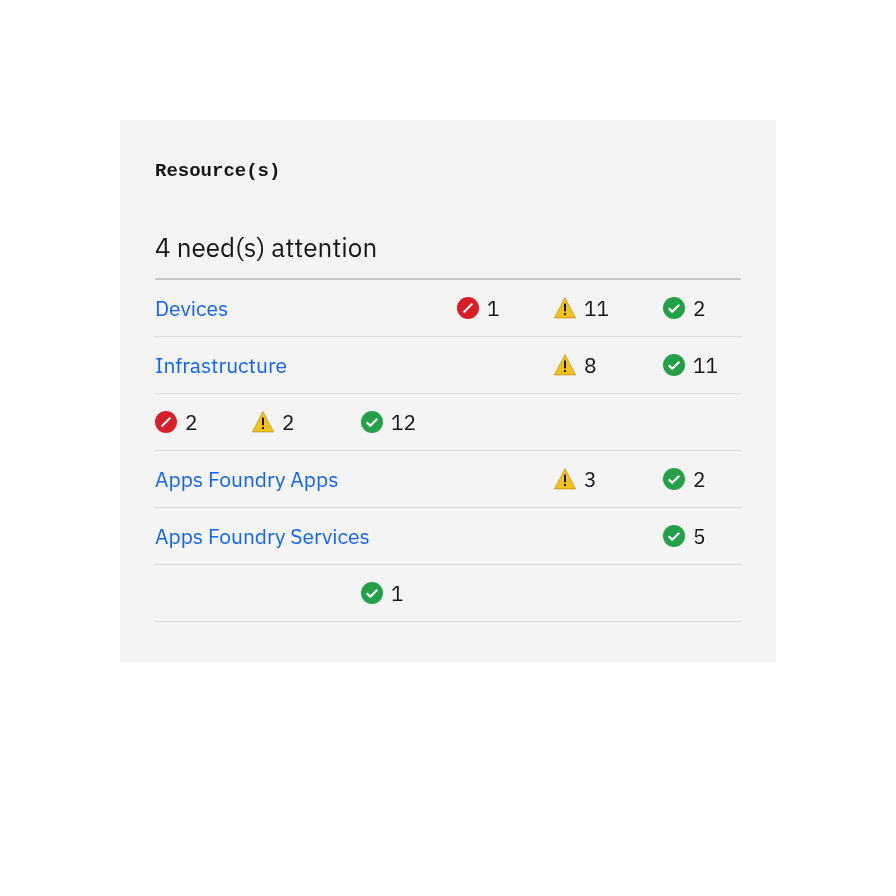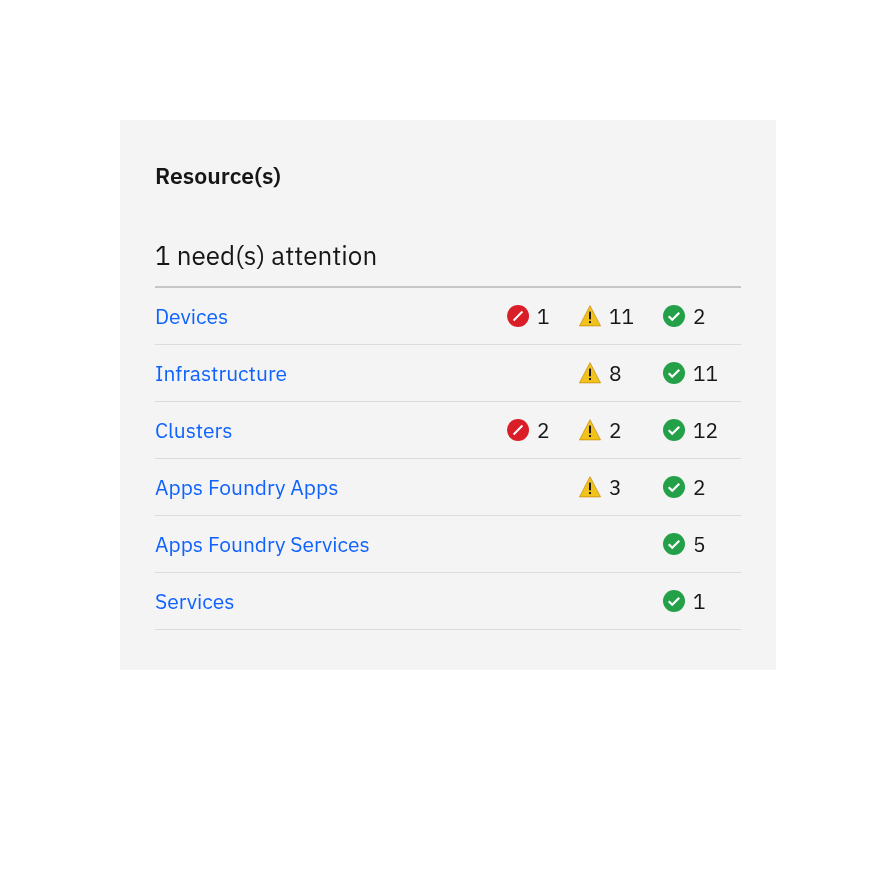--- a/index.html
+++ b/index.html
@@ -12,40 +12,42 @@
       background: #ffffff;
       width: 896px;
       height: 896px;
       padding: 120px;
     }
     .panel {
       background: #f4f4f4;
       padding: 40px 35px;
     }
     .panel-title {
-      font-size: 23px;
+      font-size: 19px;
       font-weight: 600;
       color: #161616;
       margin-bottom: 48px;
+      font-family: Liberation Mono, monospace;
     }
     .attention-text {
       font-size: 26px;
       font-weight: 400;
       color: #161616;
       margin-bottom: 14px;
     }
     .table {
       width: 100%;
       border-top: 2px solid #c6c6c6;
     }
     .row {
       display: flex;
       align-items: center;
       border-bottom: 1px solid #dcdcdc;
       padding: 14px 0;
+      gap: 25px;
     }
     .link {
       color: #0f62fe;
       font-size: 21px;
       flex: 1;
       text-decoration: none;
     }
     .status-group {
       display: flex;
       align-items: center;
@@ -65,21 +67,21 @@
     }
     .hidden {
       visibility: hidden;
     }
   </style>
 </head>
 <body>
 
 <div class="panel">
   <div class="panel-title">Resource(s)</div>
-  <div class="attention-text">1 need(s) attention</div>
+  <div class="attention-text">4 need(s) attention</div>
 
   <div class="table">
 
     <div class="row">
       <a class="link">Devices</a>
       <div class="status-group col-error">
         <svg class="icon" viewBox="0 0 20 20">
             <circle cx="10" cy="10" r="10" fill="#da1e28"></circle>
             <rect x="4.3" y="9.1" width="11.4" height="1.8" fill="#fff" transform="rotate(-45 10 10)"></rect>
           </svg>
@@ -122,21 +124,20 @@
       <div class="status-group col-success">
         <svg class="icon" viewBox="0 0 20 20">
             <circle cx="10" cy="10" r="10" fill="#24a148"></circle>
             <path d="M5.2 10.2 L8.4 13.4 L14.8 7" stroke="#fff" stroke-width="2" fill="none"></path>
           </svg>
         <span class="count">11</span>
       </div>
     </div>
 
     <div class="row">
-      <a class="link">Clusters</a>
       <div class="status-group col-error">
         <svg class="icon" viewBox="0 0 20 20">
             <circle cx="10" cy="10" r="10" fill="#da1e28"></circle>
             <rect x="4.3" y="9.1" width="11.4" height="1.8" fill="#fff" transform="rotate(-45 10 10)"></rect>
           </svg>
         <span class="count">2</span>
       </div>
       <div class="status-group col-warning">
         <svg class="icon" viewBox="0 0 20 20">
             <path d="M10 0.6 L19.6 19 L0.4 19 Z" fill="#f1c21b" stroke="#c28400" stroke-width="0.6"></path>
@@ -200,21 +201,20 @@
       <div class="status-group col-success">
         <svg class="icon" viewBox="0 0 20 20">
             <circle cx="10" cy="10" r="10" fill="#24a148"></circle>
             <path d="M5.2 10.2 L8.4 13.4 L14.8 7" stroke="#fff" stroke-width="2" fill="none"></path>
           </svg>
         <span class="count">5</span>
       </div>
     </div>
 
     <div class="row">
-      <a class="link">Services</a>
       <div class="status-group col-error hidden">
         <svg class="icon" viewBox="0 0 20 20">
             <circle cx="10" cy="10" r="10" fill="#da1e28"></circle>
             <rect x="4.3" y="9.1" width="11.4" height="1.8" fill="#fff" transform="rotate(-45 10 10)"></rect>
           </svg>
         <span class="count"></span>
       </div>
       <div class="status-group col-warning hidden">
         <svg class="icon" viewBox="0 0 20 20">
             <path d="M10 0.6 L19.6 19 L0.4 19 Z" fill="#f1c21b" stroke="#c28400" stroke-width="0.6"></path>

